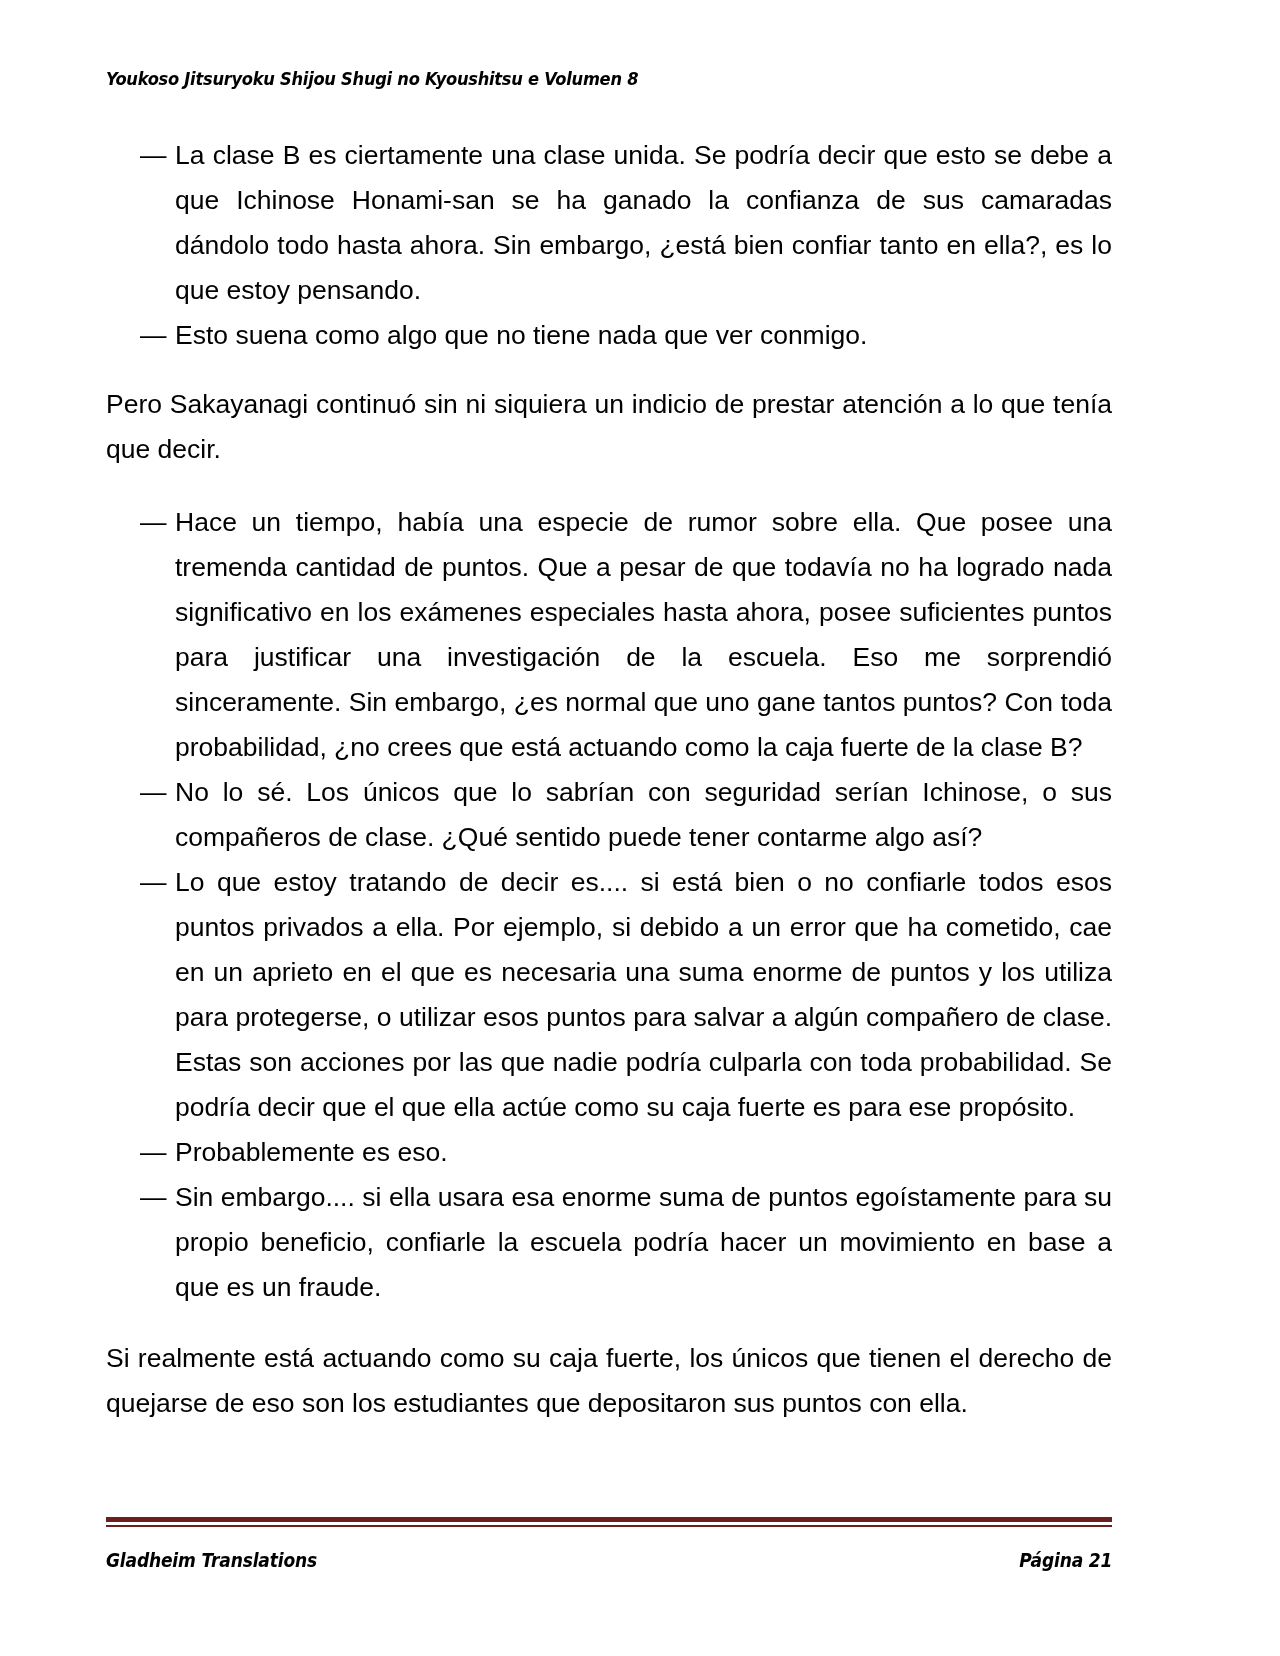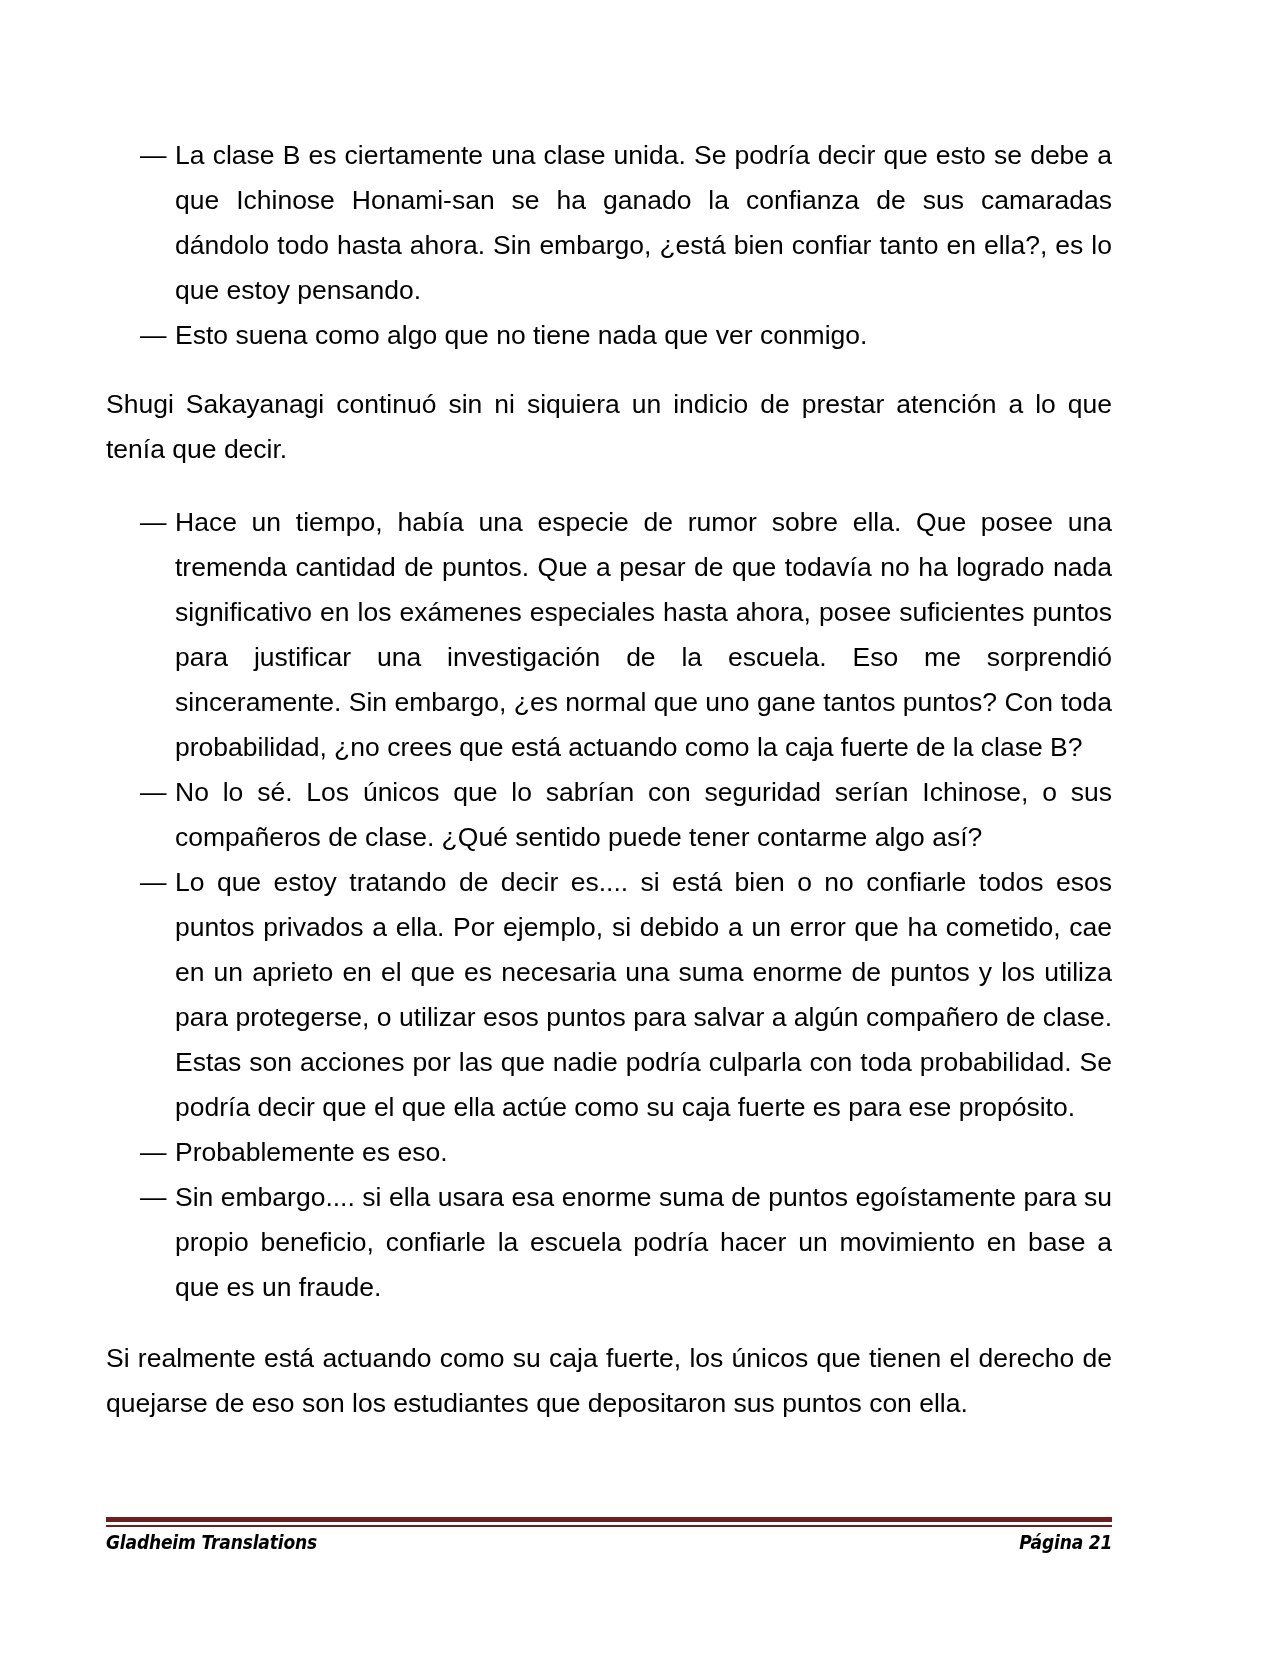--- a/index.html
+++ b/index.html
@@ -108,21 +108,21 @@
   }
   .footer-rule-thin {
     height: 2px;
     background: #6b1f1f;
     width: 100%;
   }
   .footer-row {
     display: flex;
     justify-content: space-between;
     align-items: center;
-    margin-top: 4px;
+    margin-top: 22px;
   }
   .footer-left, .footer-right {
     font-family: "DejaVu Sans", sans-serif;
     font-style: italic;
     font-weight: bold;
     font-size: 19px;
     letter-spacing: -0.2px;
     white-space: nowrap;
     color: #000000;
   }
@@ -133,35 +133,38 @@
   .footer-right {
     transform: scaleX(0.9);
     transform-origin: right center;
   }
 </style>
 </head>
 <body>
 
 <div class="page">
 
+  <div class="page-header">
+    <div class="header-title">Youkoso Jitsuryoku Shijou Shugi no Kyoushitsu e Volumen 8</div>
+  </div>
 
   <div class="content">
 
     <ul class="dialogue-list tight">
       <li>
         <span class="dash">—</span>
         <span class="li-text">La clase B es ciertamente una clase unida. Se podría decir que esto se debe a que Ichinose Honami-san se ha ganado la confianza de sus camaradas dándolo todo hasta ahora. Sin embargo, ¿está bien confiar tanto en ella?, es lo que estoy pensando.</span>
       </li>
       <li>
         <span class="dash">—</span>
         <span class="li-text">Esto suena como algo que no tiene nada que ver conmigo.</span>
       </li>
     </ul>
 
-    <p class="body-par">Shugi Sakayanagi continuó sin ni siquiera un indicio de prestar atención a lo que tenía que decir.</p>
+    <p class="body-par">Pero Sakayanagi continuó sin ni siquiera un indicio de prestar atención a lo que tenía que decir.</p>
 
     <ul class="dialogue-list">
       <li>
         <span class="dash">—</span>
         <span class="li-text">Hace un tiempo, había una especie de rumor sobre ella. Que posee una tremenda cantidad de puntos. Que a pesar de que todavía no ha logrado nada significativo en los exámenes especiales hasta ahora, posee suficientes puntos para justificar una investigación de la escuela. Eso me sorprendió sinceramente. Sin embargo, ¿es normal que uno gane tantos puntos? Con toda probabilidad, ¿no crees que está actuando como la caja fuerte de la clase B?</span>
       </li>
       <li>
         <span class="dash">—</span>
         <span class="li-text">No lo sé. Los únicos que lo sabrían con seguridad serían Ichinose, o sus compañeros de clase. ¿Qué sentido puede tener contarme algo así?</span>
       </li>

